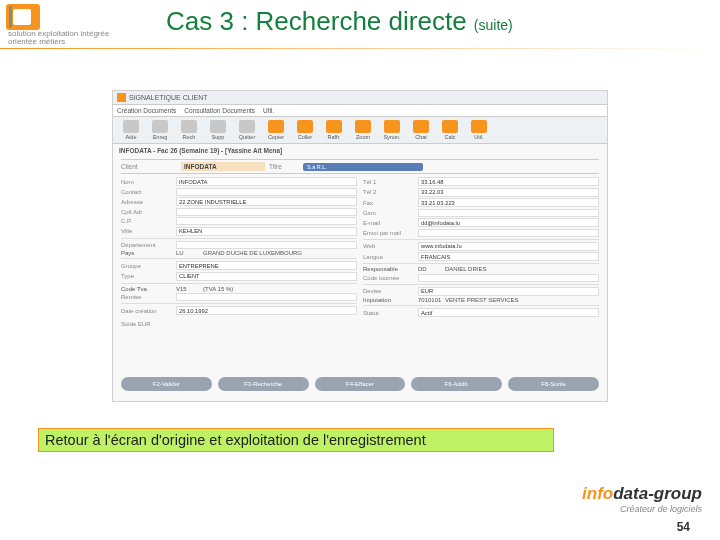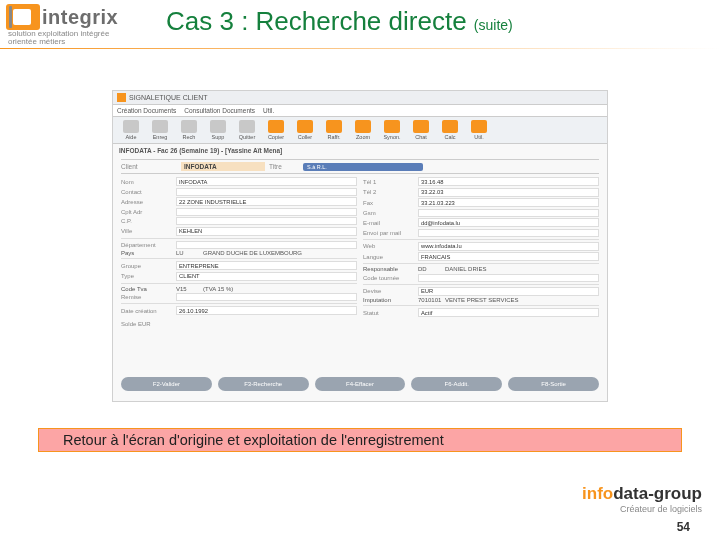--- a/index.html
+++ b/index.html
@@ -28,32 +28,32 @@
   .client-row .val-hl { background:#f7e0c0; color:#444; font-weight:bold; padding:1px 3px; font-size:6.5px; }
   .client-row .chip { background:#5a7db8; color:#fff; font-size:5.5px; padding:1px 4px; border-radius:2px; }
   .two-col { display:grid; grid-template-columns:1fr 1fr; gap:6px; }
   .fld { display:grid; grid-template-columns:52px 1fr; gap:3px; margin-bottom:1.5px; align-items:center; font-size:6px; }
   .fld .lbl { color:#888; }
   .fld .val { background:#fff; border:1px solid #ddd; padding:0.5px 2px; min-height:8px; font-size:5.8px; color:#333; }
   .sep { border-top:1px solid #ddd; margin:2px 0; }
   .solde { margin-top:2px; font-size:6px; color:#888; }
   .fnbar { position:absolute; left:8px; right:8px; bottom:10px; height:14px; display:flex; gap:6px; }
   .fnbtn { flex:1; background:#9aa4b0; border-radius:7px; color:#fff; font-size:6px; display:flex; align-items:center; justify-content:center; }
-  .callout { position:absolute; left:38px; top:428px; width:644px; height:24px; background:#fca5a5; border:1.5px solid #f7941e; display:flex; align-items:center; padding:0 24px; font-size:14.5px; color:#222; }
-  .logo-infodata { position:absolute; right:18px; bottom:26px; text-align:right; font-size:9px; color:#888; }
+  .callout { position:absolute; left:38px; top:428px; width:516px; height:24px; background:#bef264; border:1.5px solid #f7941e; display:flex; align-items:center; padding:0 6px; font-size:14.5px; color:#222; }
+  .logo-infodata { position:absolute; right:18px; bottom:26px; text-align:right; font-size:9px; color:#888;font-style:italic; }
   .logo-infodata .main { font-size:17px; color:#333; font-weight:bold; }
   .logo-infodata .info { color:#f7941e; }
   .pagenum { position:absolute; right:30px; bottom:6px; font-size:12px; font-weight:bold; color:#333; }
   .grid-pays { display:grid; grid-template-columns:52px 24px 1fr; gap:3px; align-items:center; font-size:6px; margin-bottom:1.5px; }
 </style>
 </head>
 <body>
 
 <div class="logo-integrix">
-  <span class="mark"></span><span class="txt">integrix</span>
+  <span class="mark"></span>
   <div class="sub">solution exploitation intégrée</div>
   <div class="sub">orientée métiers</div>
 </div>
 
 <div class="slide-title">
   <span>Cas 3 : Recherche directe</span>
   <span class="suite">(suite)</span>
 </div>
 <div class="hr-orange"></div>
 

